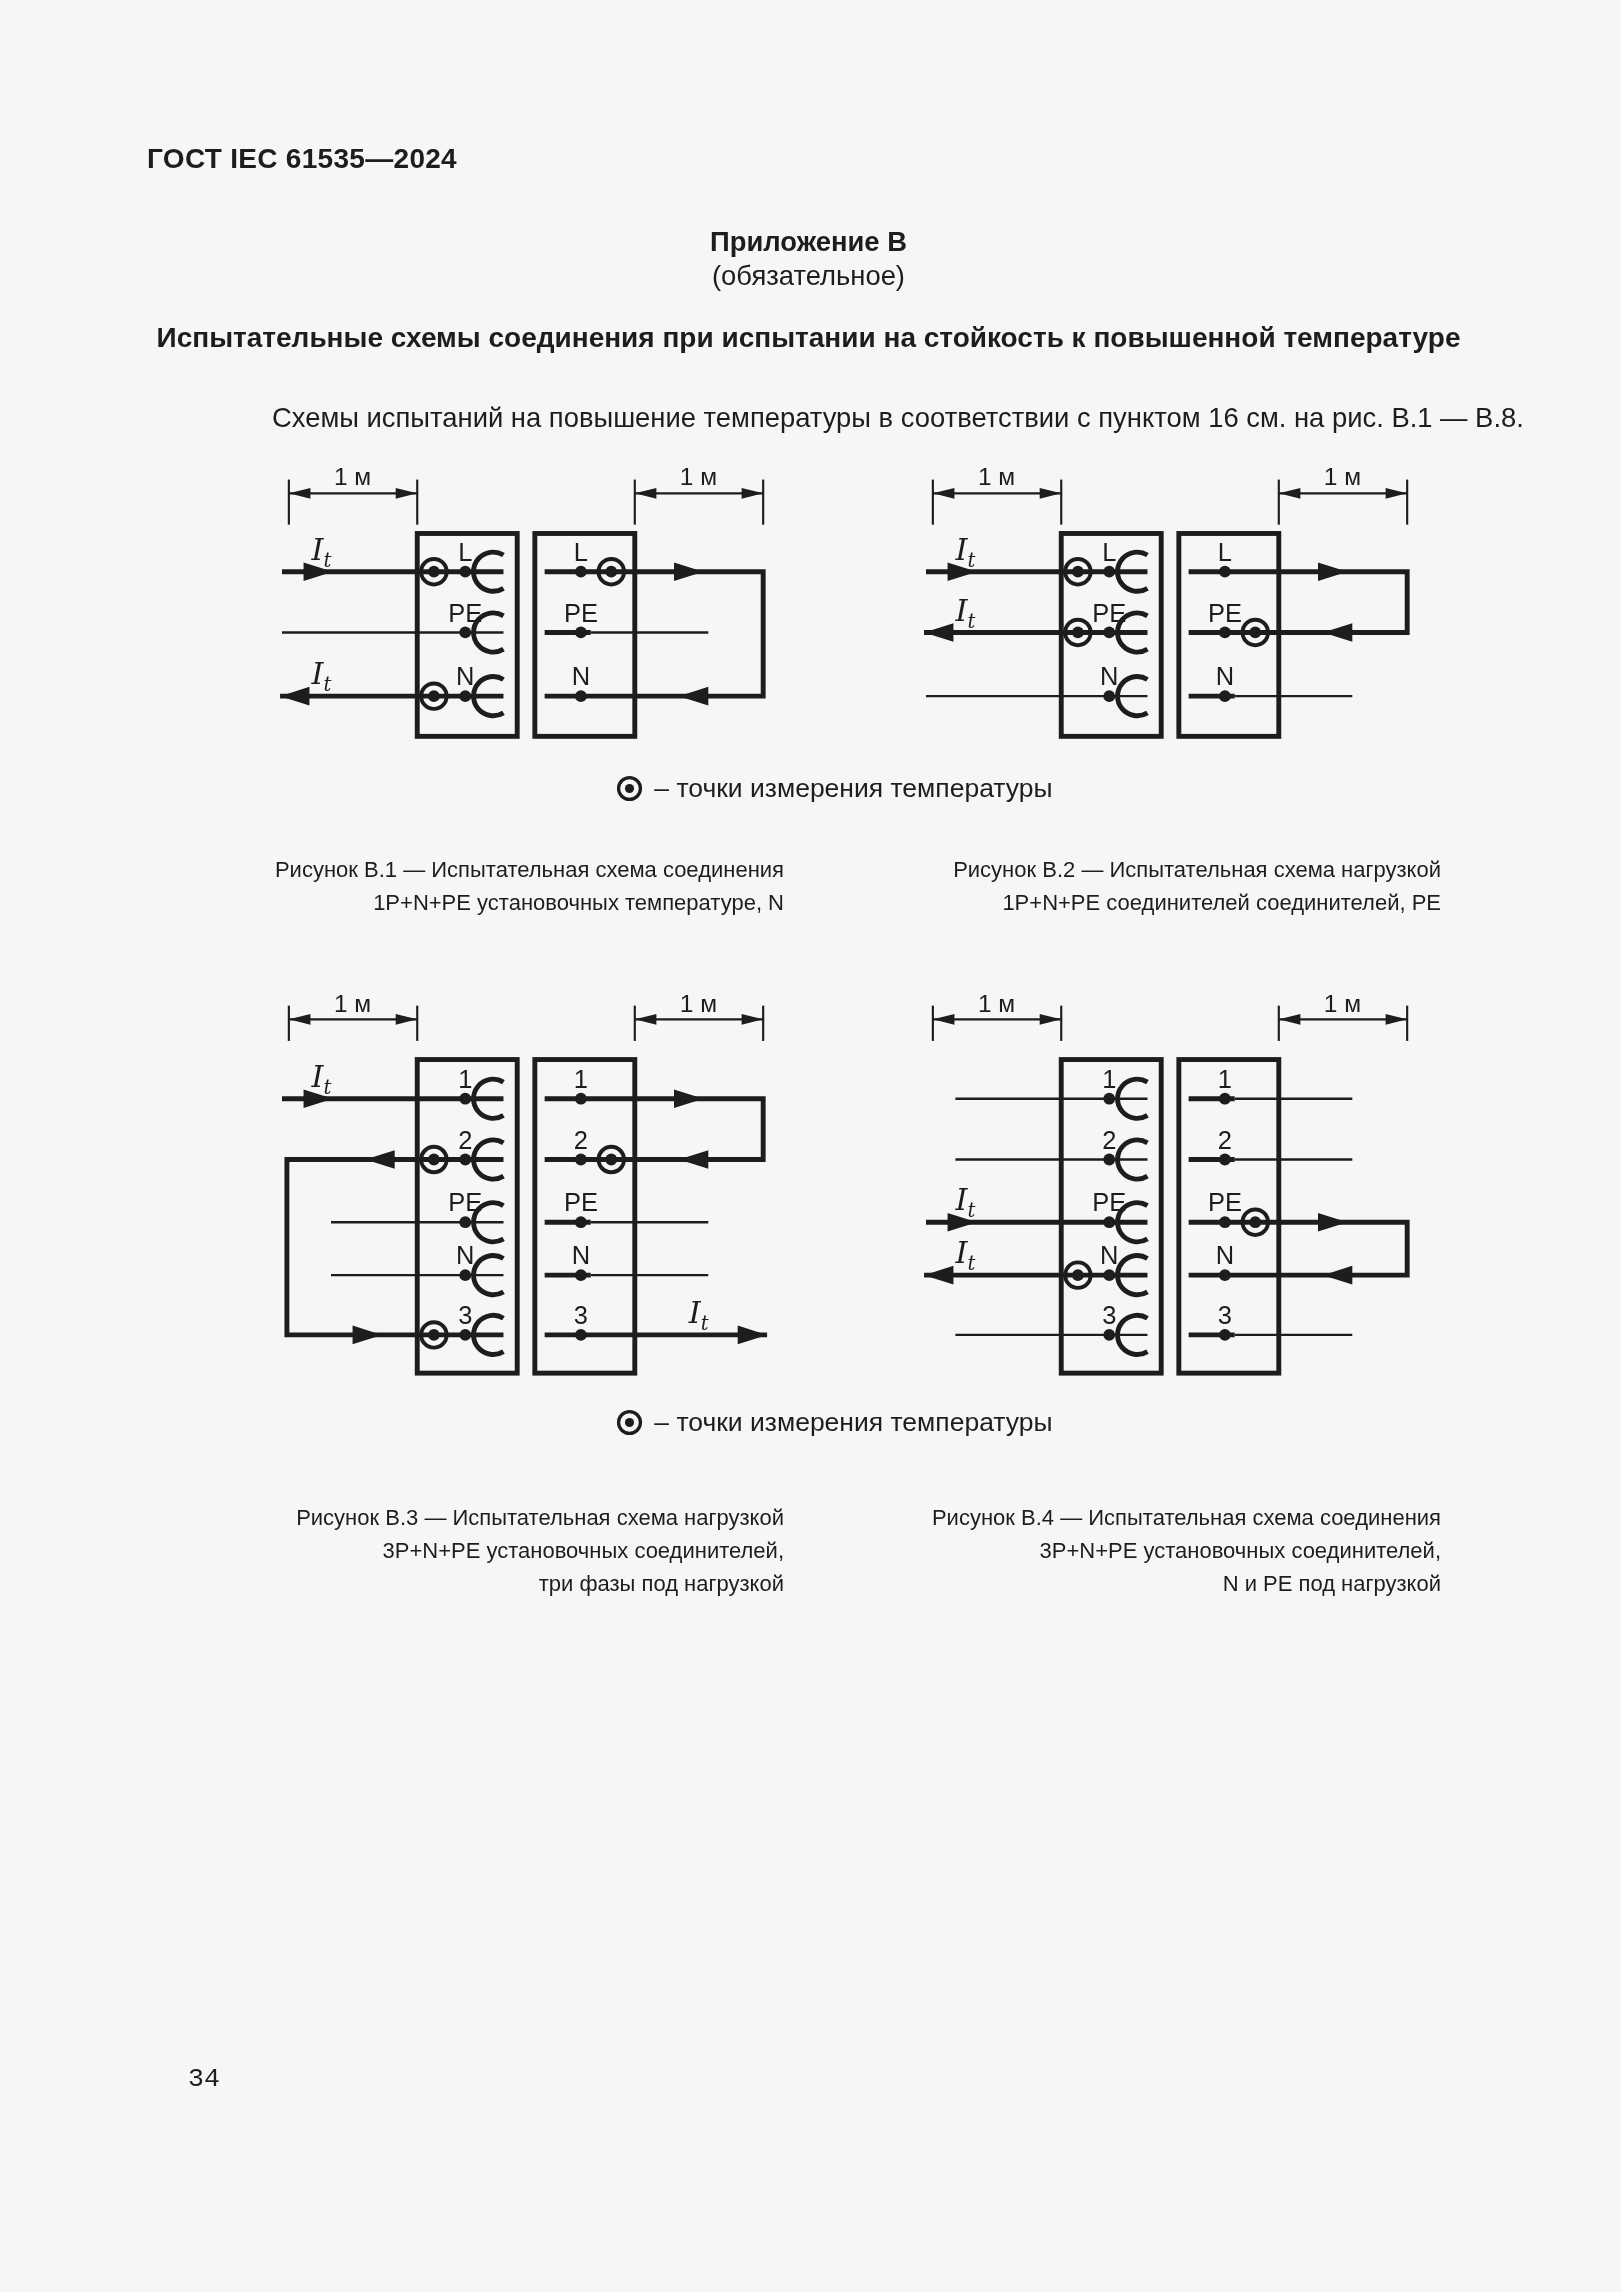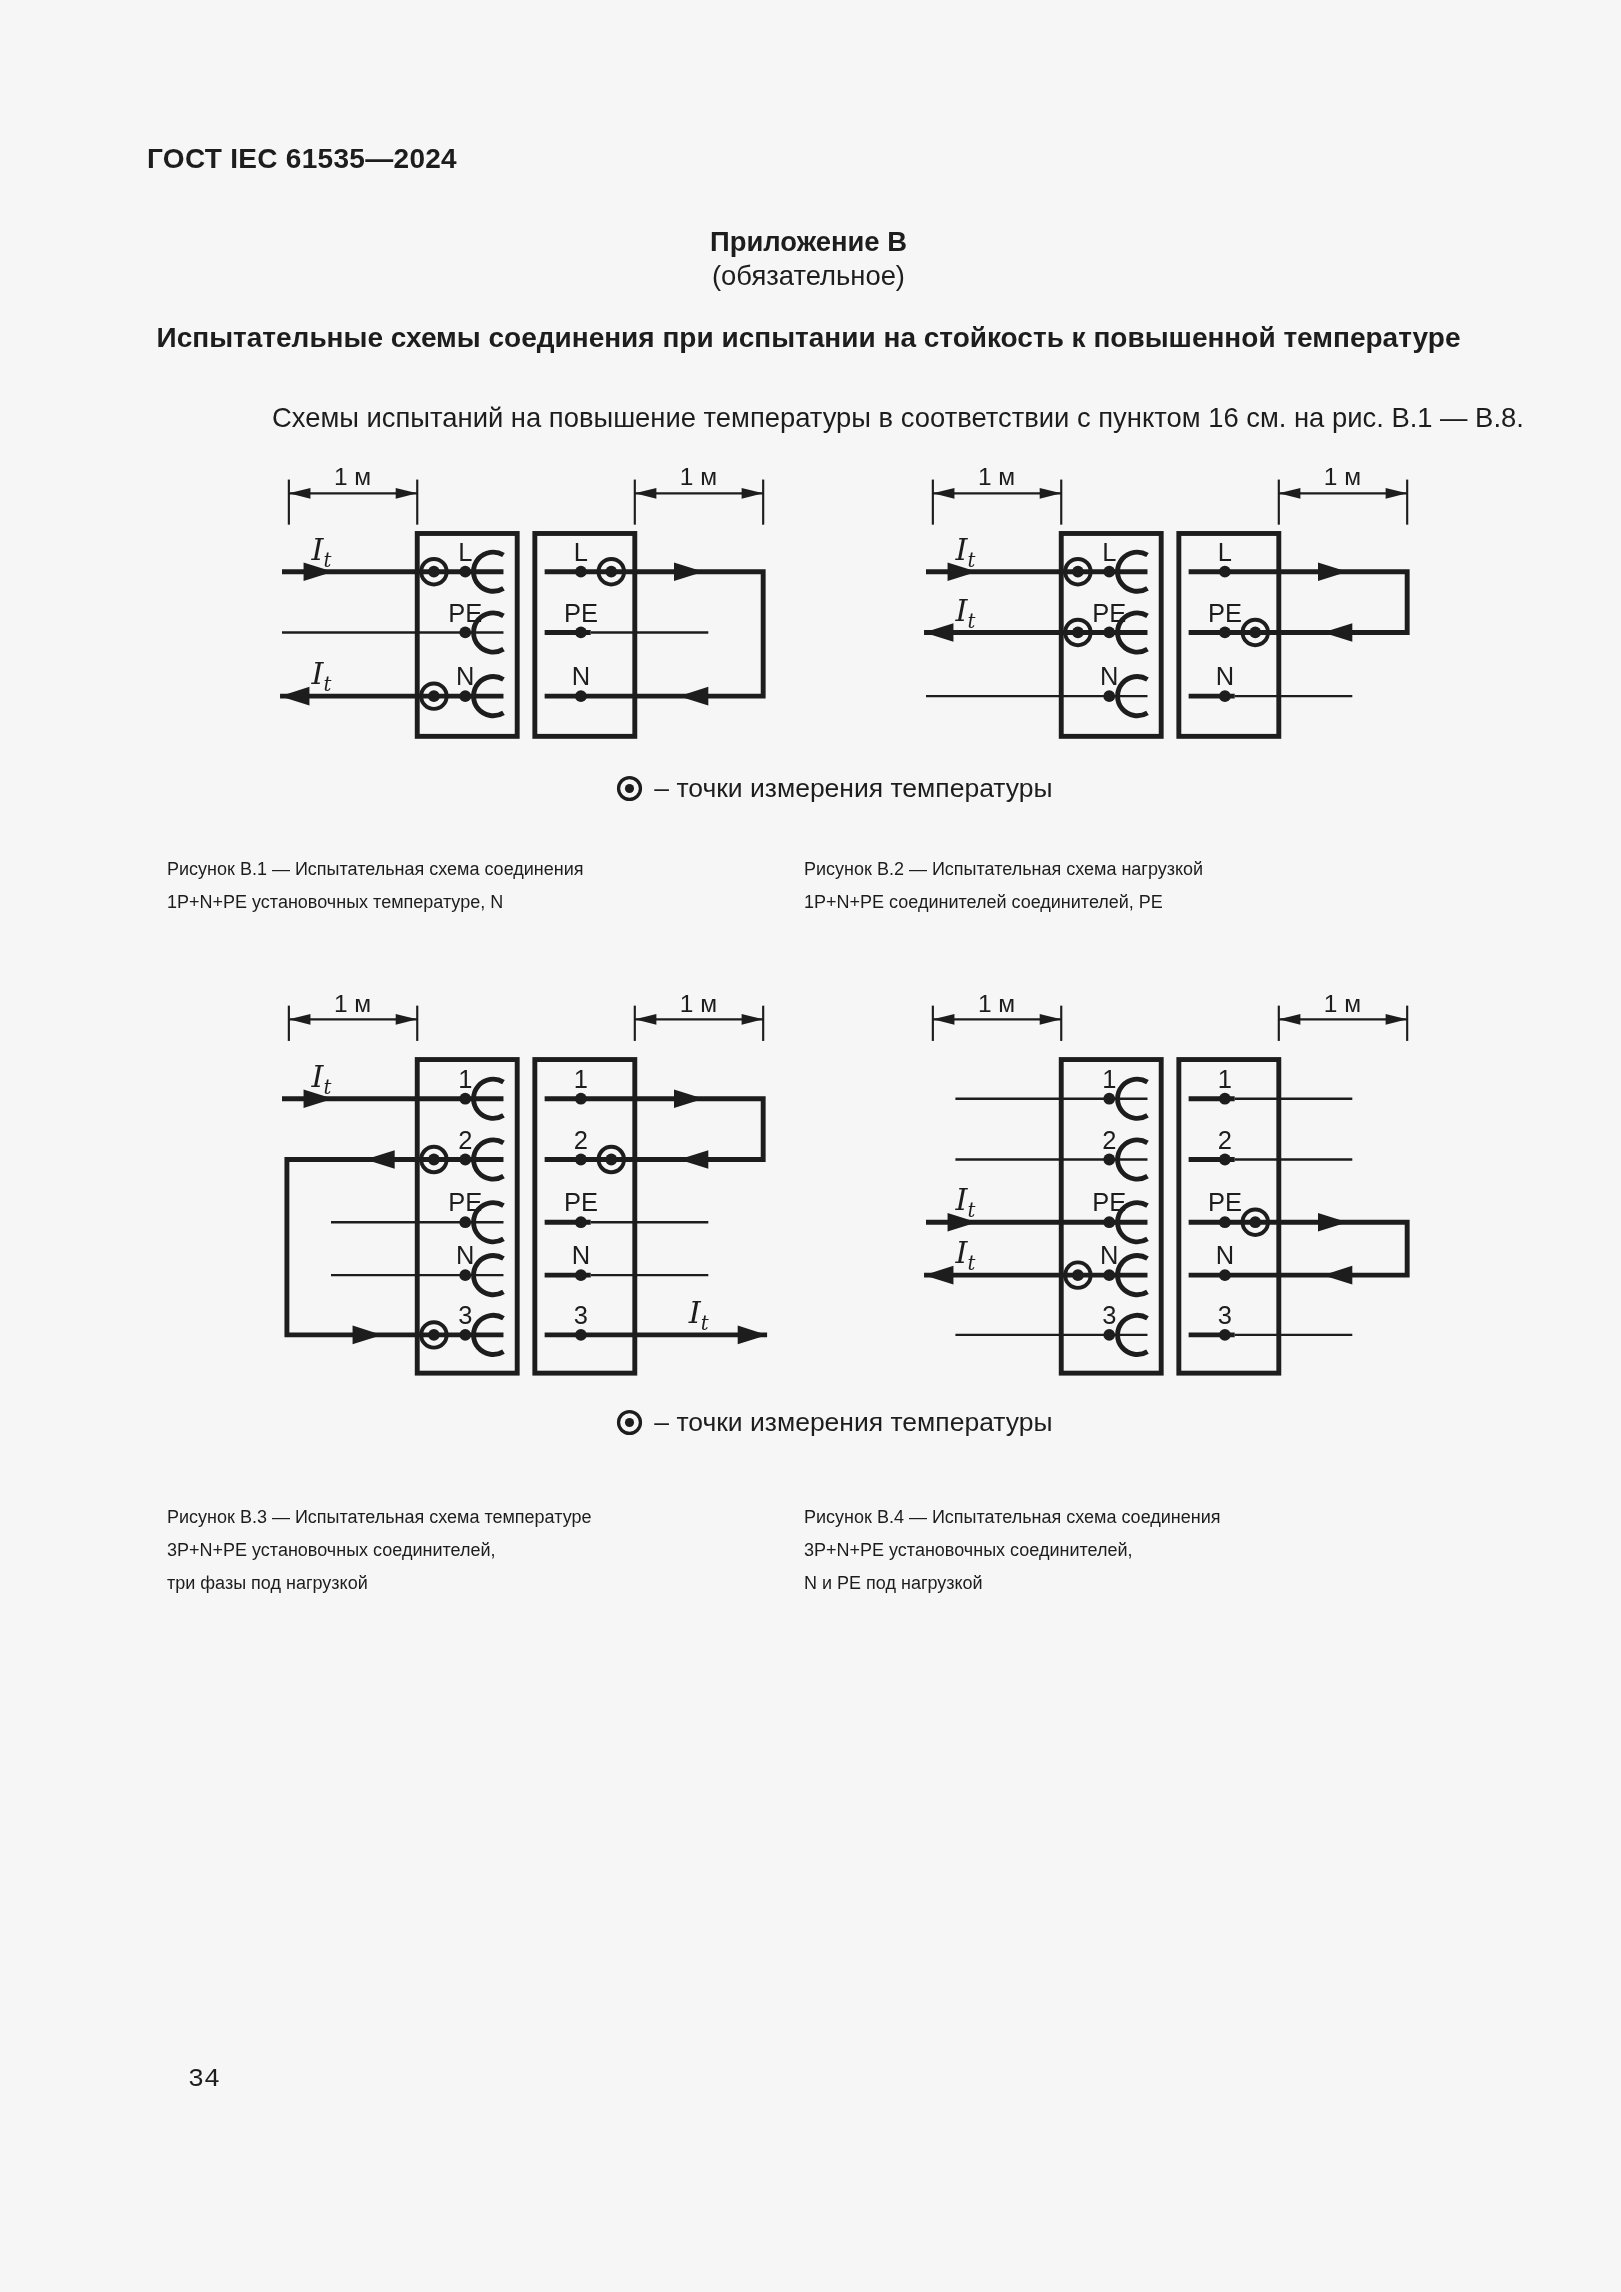--- a/index.html
+++ b/index.html
@@ -17,21 +17,21 @@
   .abs{position:absolute;}
   .doc-code{left:147px;top:143px;font-size:28px;font-weight:bold;letter-spacing:0.3px;}
   .annex-title{left:147px;top:226px;width:1323px;text-align:center;font-size:27.4px;font-weight:bold;}
   .annex-sub{left:147px;top:260px;width:1323px;text-align:center;font-size:27.4px;font-weight:normal;}
   .main-heading{left:147px;top:322px;width:1323px;text-align:center;font-size:28px;font-weight:bold;}
   .intro{left:272px;top:383px;font-size:27.4px;margin-top:19px;}
   .legend{left:245px;width:1176px;text-align:center;font-size:26.5px;}
   .legend-1{top:773px;}
   .legend-2{top:1407px;}
   .legend .sym{display:inline-block;vertical-align:-6.9px;margin-right:9.8px;}
-  .caption{font-size:18px;line-height:33px;text-align:left;}
+  .caption{font-size:22px;line-height:33px;text-align:right;}
   .cap-b1{left:167px;top:853px;width:617px;}
   .cap-b2{left:804px;top:853px;width:637px;}
   .cap-b3{left:167px;top:1501px;width:617px;}
   .cap-b4{left:804px;top:1501px;width:637px;}
   .page-num{left:188px;top:2064px;font-size:26.5px;font-family:Liberation Mono, monospace;}
 
   
   svg .w5{stroke:#1d1d1d;stroke-width:5;fill:none;}
   svg .w2{stroke:#1d1d1d;stroke-width:2.4;fill:none;}
   svg .tick{stroke:#1d1d1d;stroke-width:2.2;fill:none;}
@@ -373,21 +373,21 @@
   <div class="abs legend legend-2">
     <span class="sym">
       <svg width="31" height="31" viewBox="0 0 34 34">
           <circle class="mc" cx="17" cy="17" r="12" style="stroke-width:3.6"></circle>
           <circle class="dot" cx="17" cy="17" r="5"></circle>
         </svg>
     </span><span>– точки измерения температуры</span>
   </div>
 
   <div class="abs caption cap-b3">
-    <div>Рисунок В.3 — Испытательная схема температуре</div>
+    <div>Рисунок В.3 — Испытательная схема нагрузкой</div>
     <div>3P+N+PE установочных соединителей,</div>
     <div>три фазы под нагрузкой</div>
   </div>
   <div class="abs caption cap-b4">
     <div>Рисунок В.4 — Испытательная схема соединения</div>
     <div>3P+N+PE установочных соединителей,</div>
     <div>N и PE под нагрузкой</div>
   </div>
 
   <div class="abs page-num">34</div>

